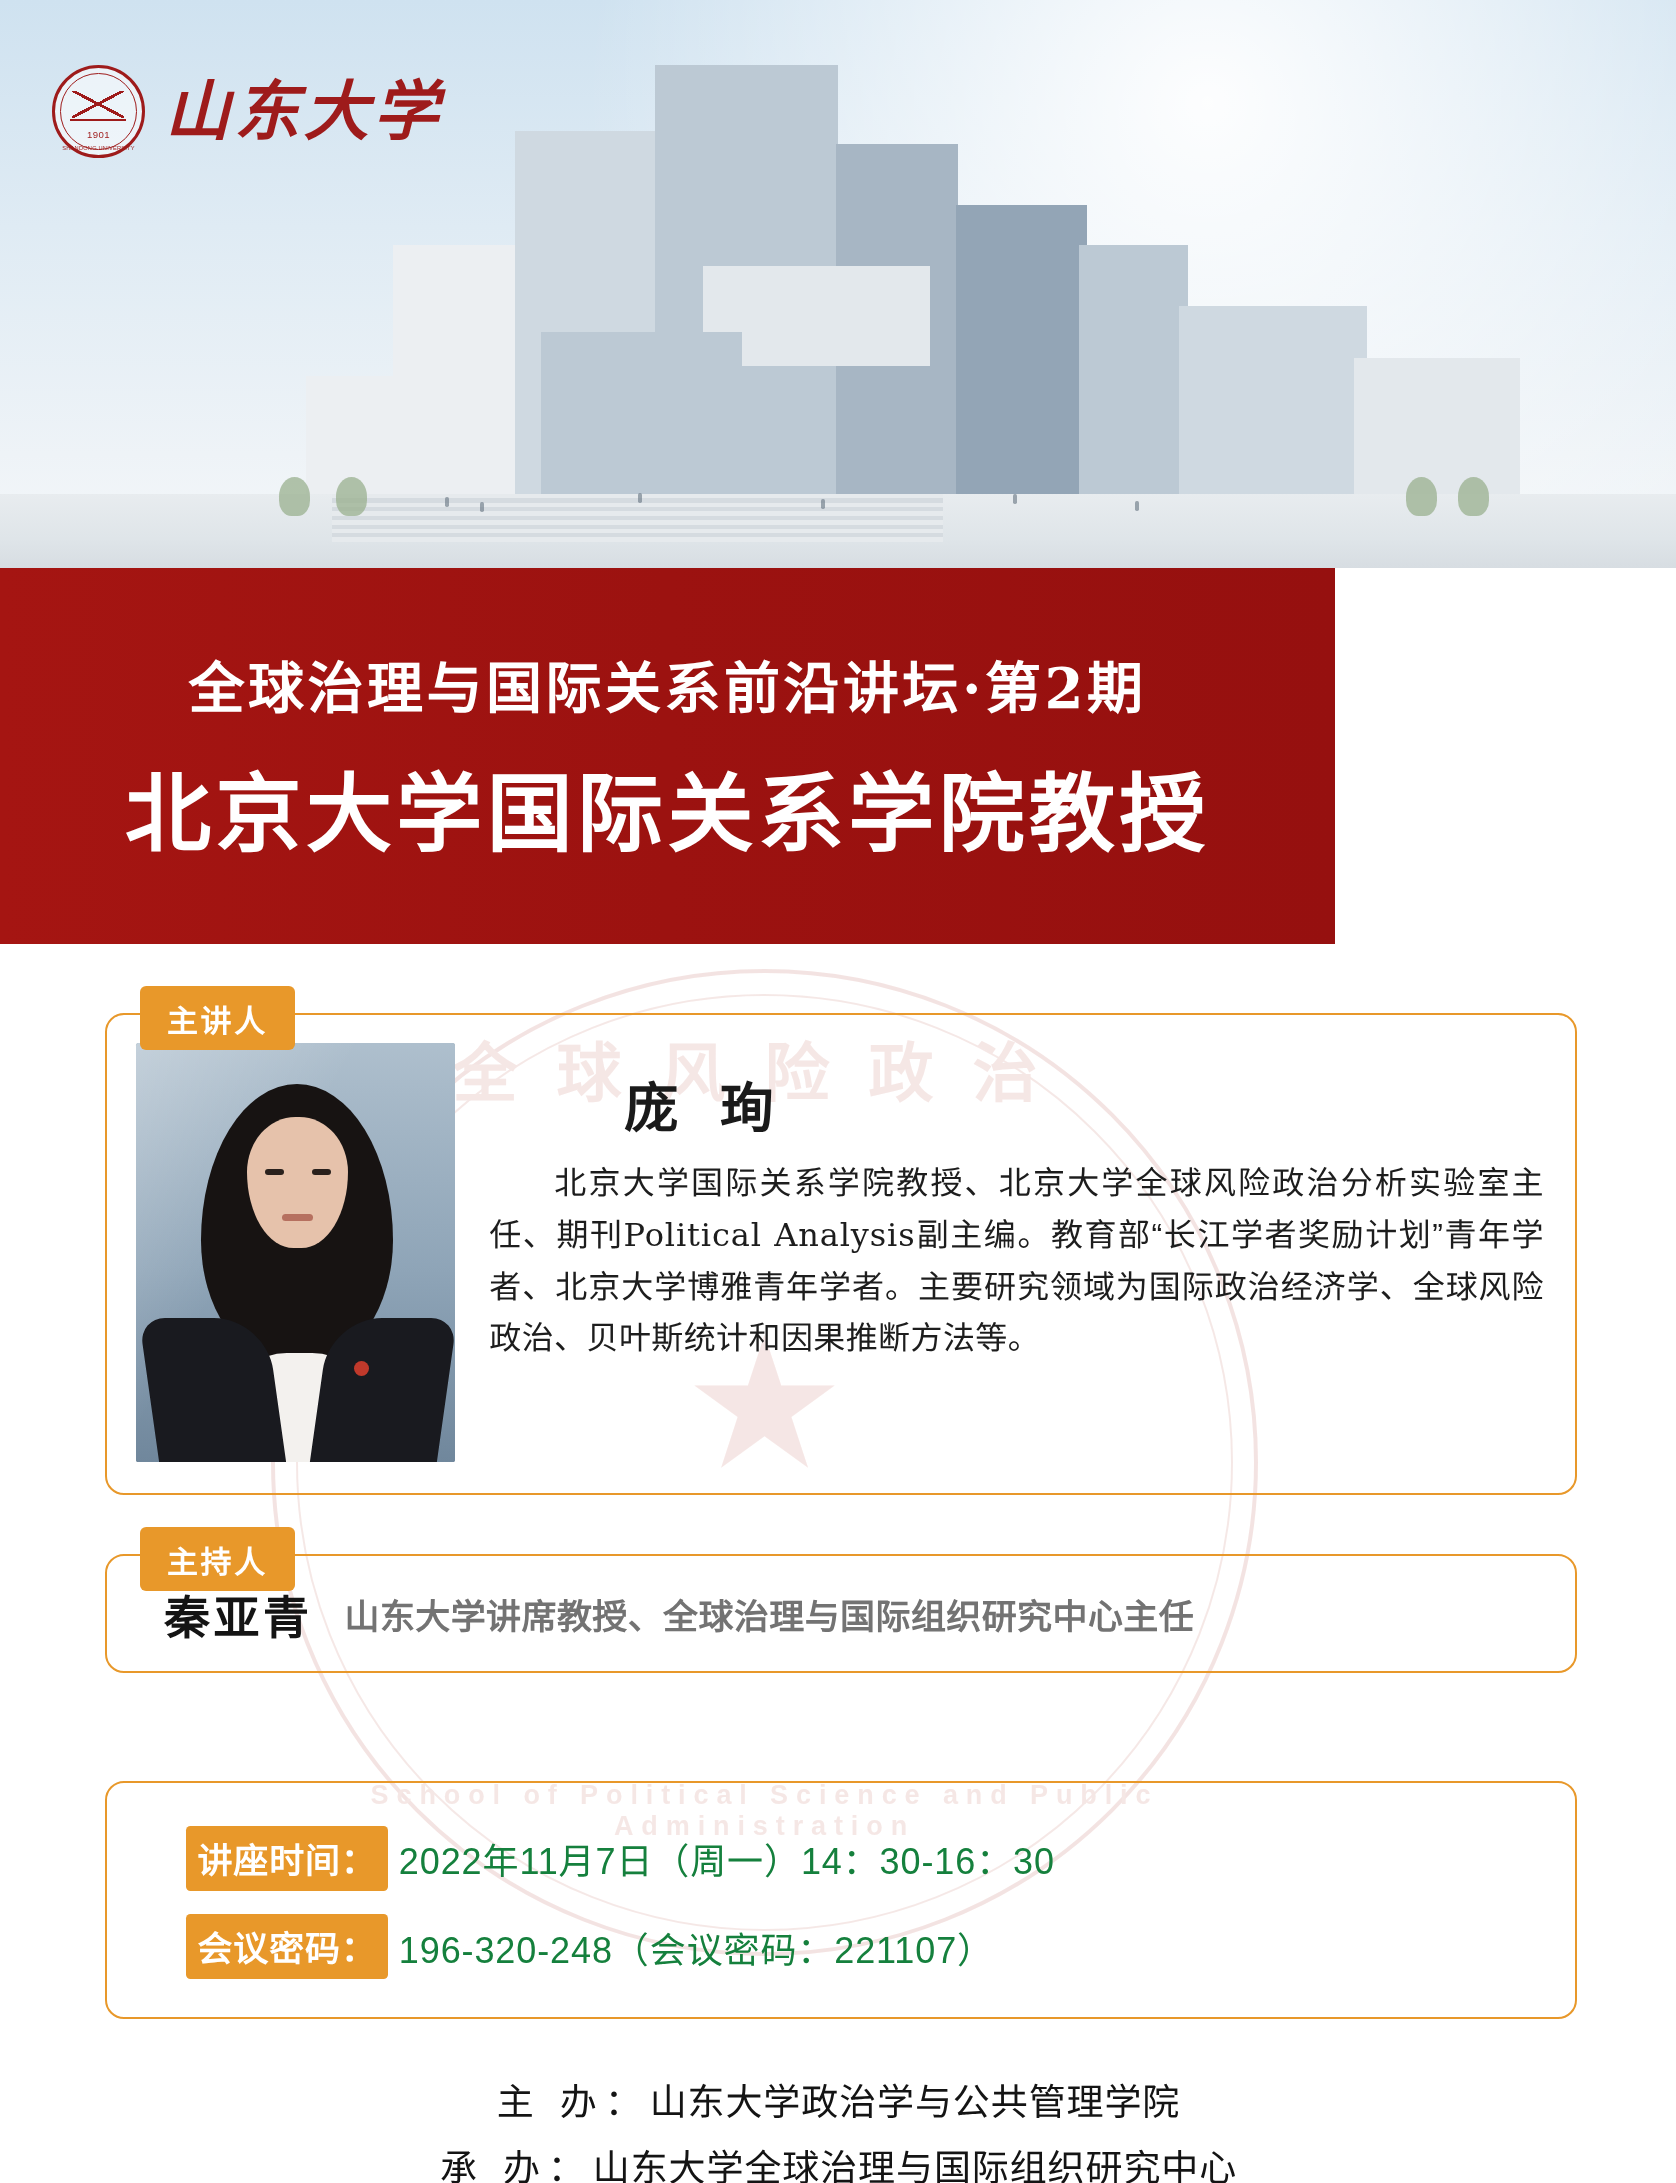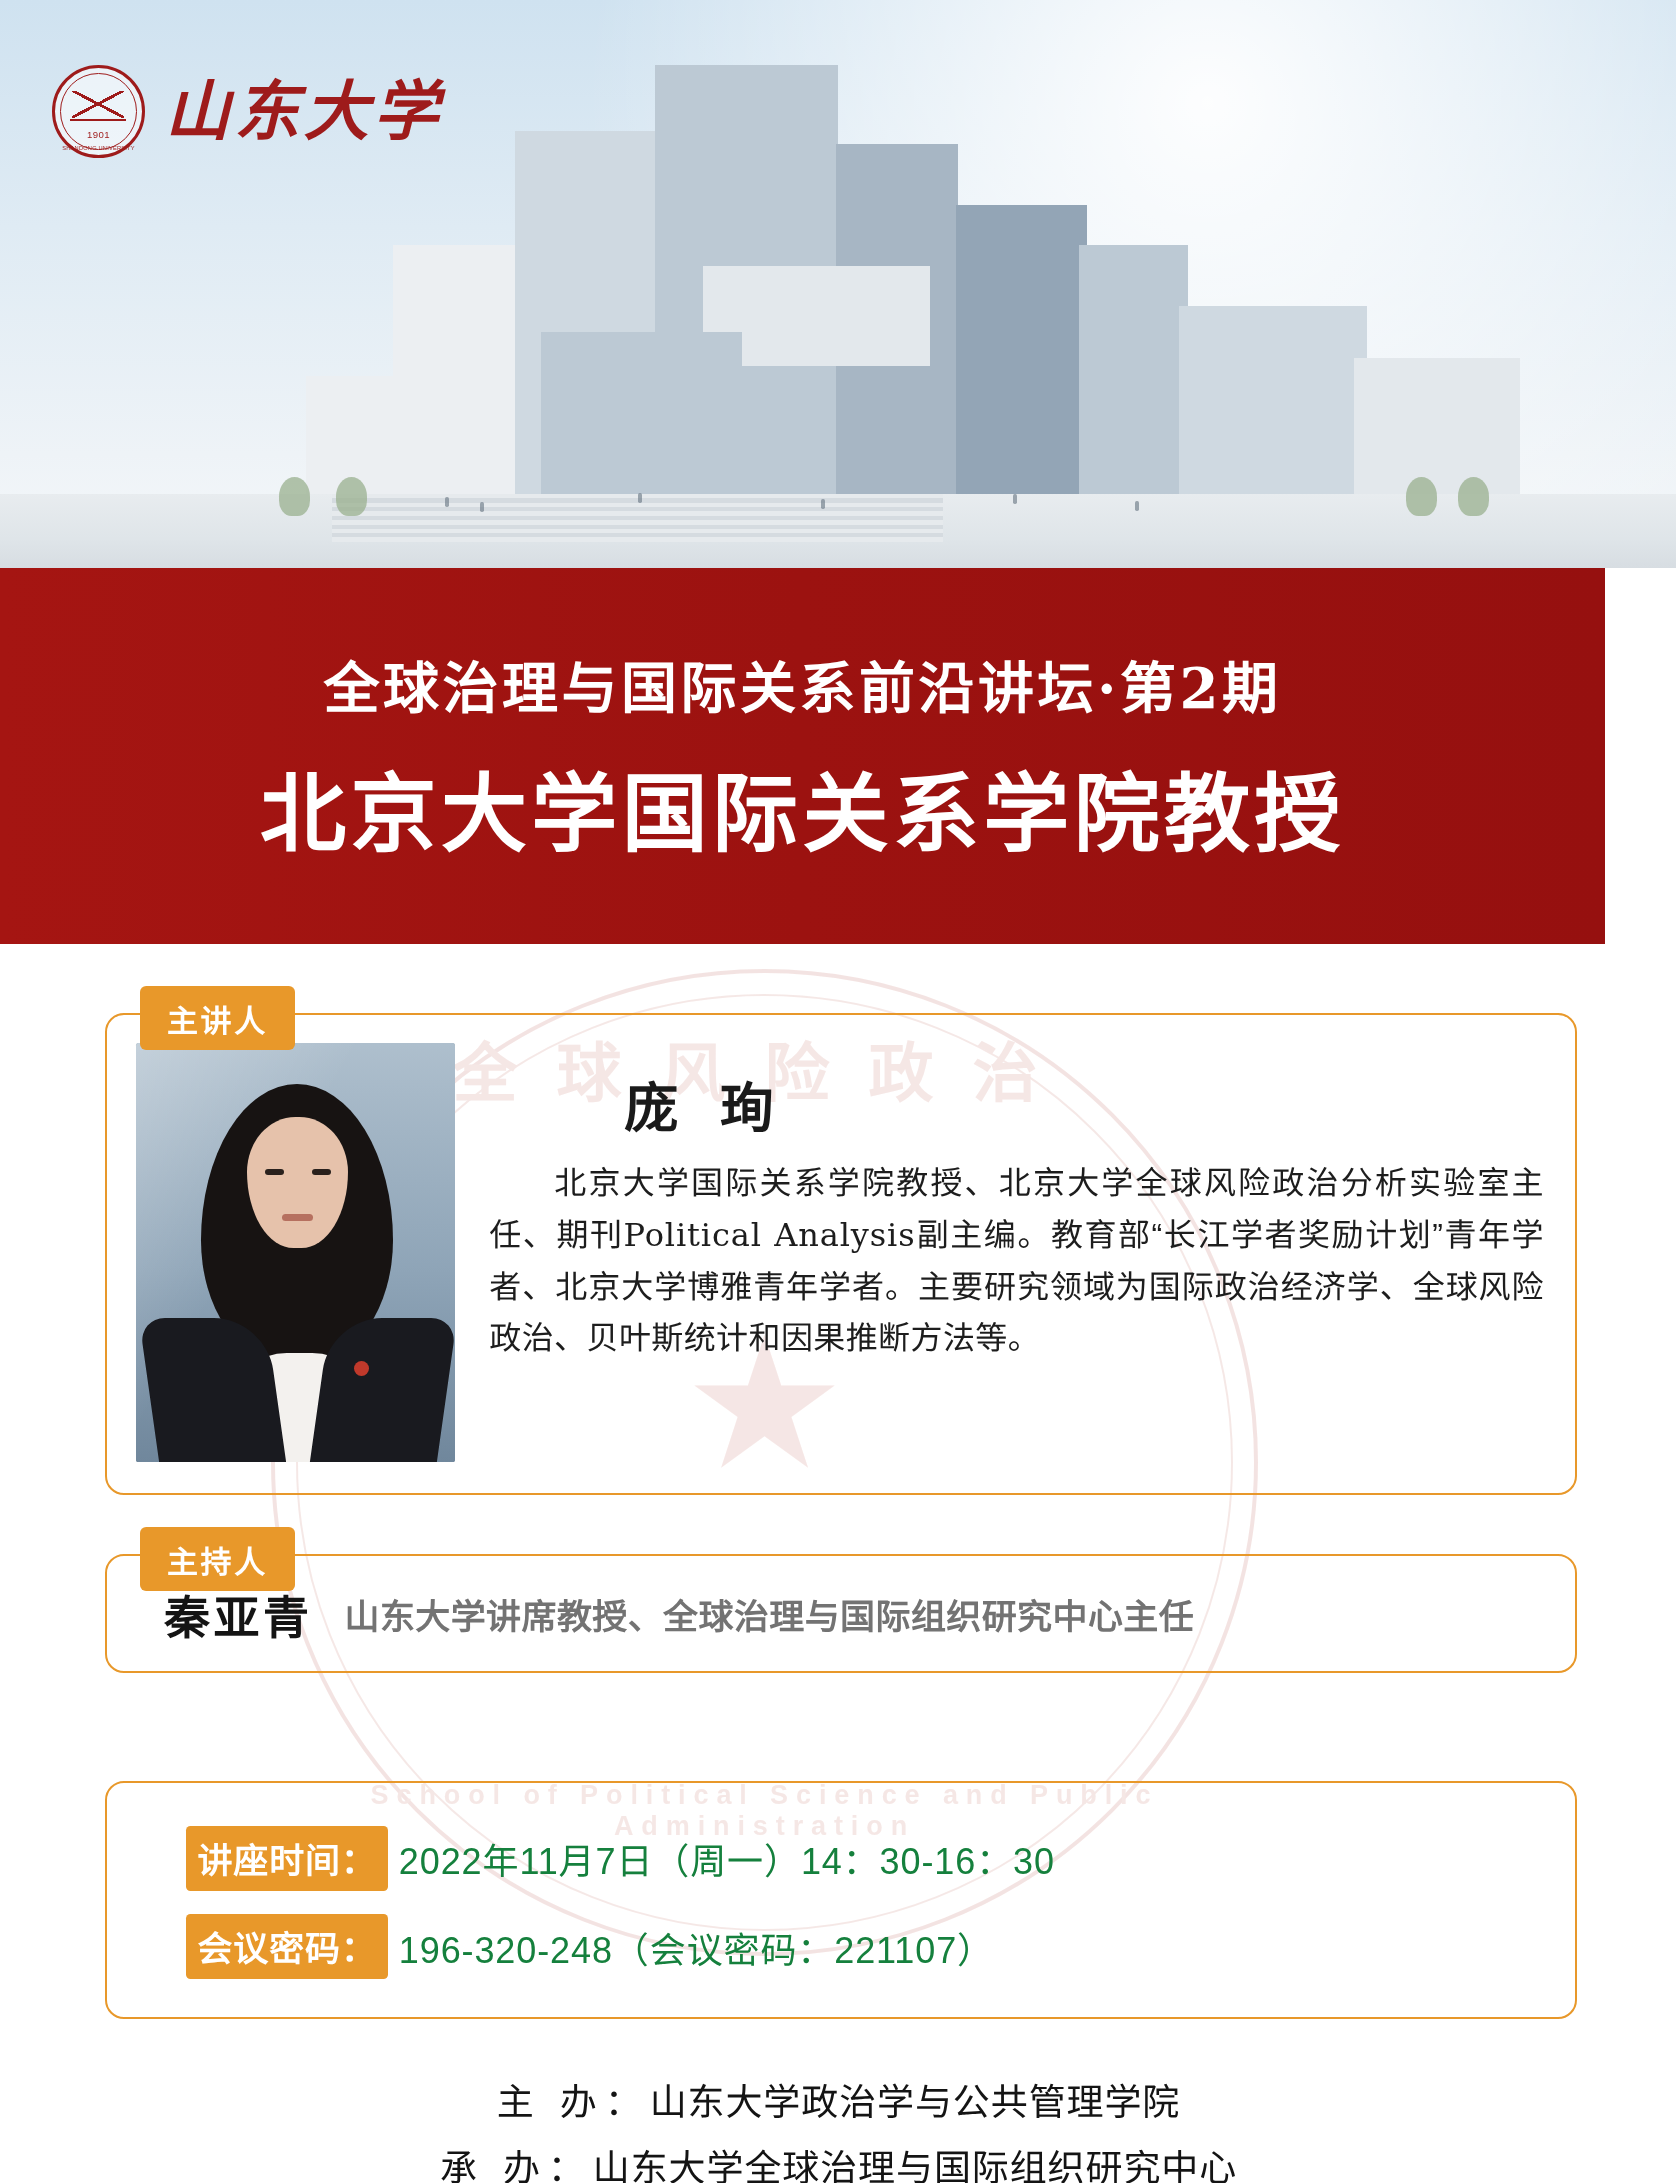--- a/index.html
+++ b/index.html
@@ -151,21 +151,21 @@
     font-style: italic;
     line-height: 1;
     text-align: center;
   }
 
   
   .title-band {
     position: absolute;
     left: 0;
     top: 568px;
-    width: 1605px;
+    width: 1335px;
     height: 376px;
     background: linear-gradient(to right, #a51512 0%, #9c1210 50%, #96100f 100%);
     display: flex;
     flex-direction: column;
     align-items: center;
     justify-content: center;
     z-index: 4;
   }
   .series-title {
     font-family: "DejaVu Serif", "Liberation Serif", serif;

